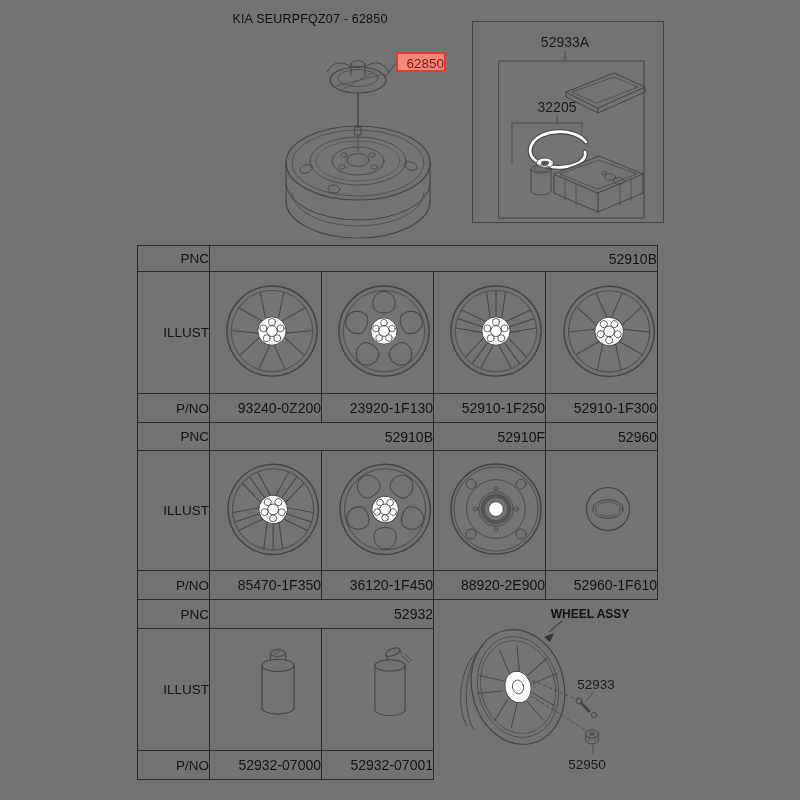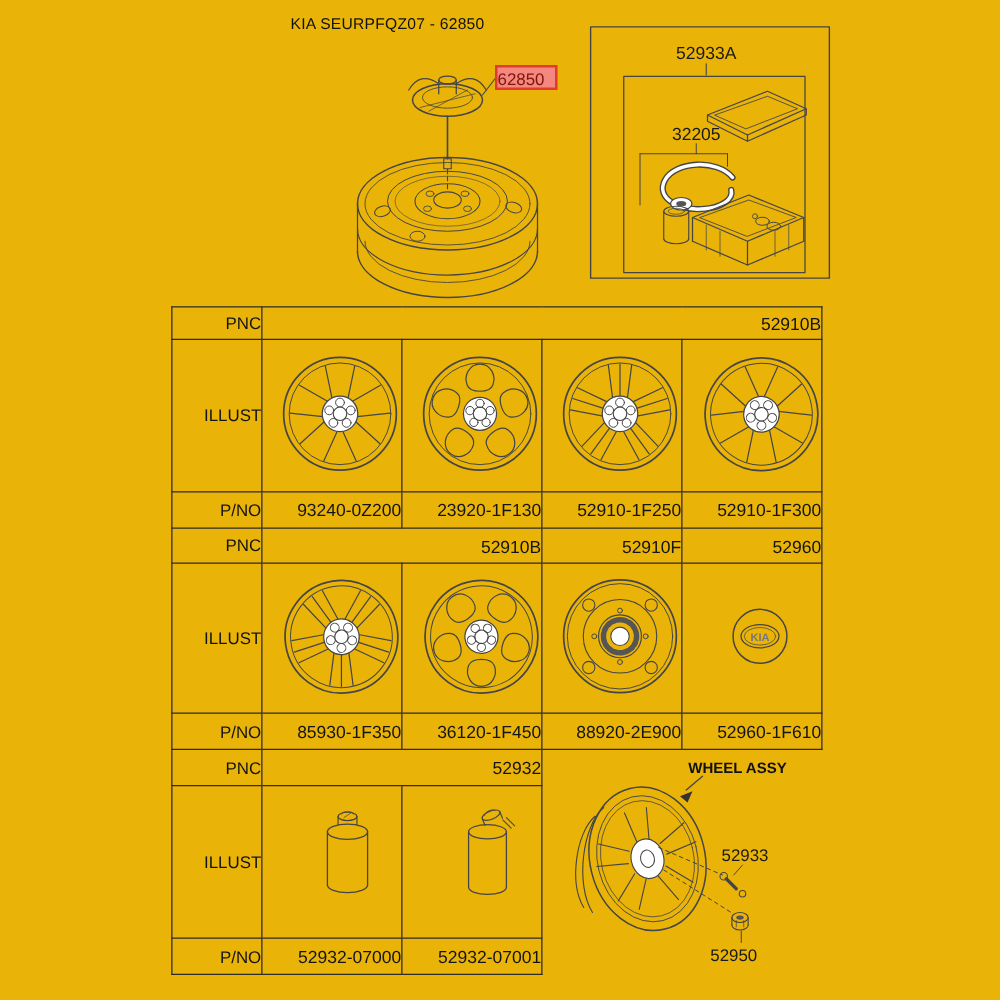--- a/index.html
+++ b/index.html
@@ -1,25 +1,25 @@
 <!DOCTYPE html>
 <html style="--hl-bg: #f4887e; --hl-border: #e23b2e; --hl-text: #7e140c; --line: #454545;"><head>
 <meta charset="utf-8">
 <style>
   html,body{margin:0;padding:0;background:#fff;}
   body{width:800px;height:800px;position:relative;overflow:hidden;
        font-family:"Liberation Sans", sans-serif;color:#1a1a1a;}
-  .page{position:absolute;inset:0;background:#eab308;}
+  .page{position:absolute;inset:0;background:#737373;}
 
   .title{position:absolute;left:310px;top:12px;transform:translateX(-50%);
          font-size:12.5px;letter-spacing:.2px;white-space:nowrap;color:#111;}
 
   .hl-label{position:absolute;left:396px;top:52px;width:50px;height:20px;
     background:var(--hl-bg,#f4887e);border:2px solid var(--hl-border,#e23b2e);
-    color:var(--hl-text,#7e140c);font-size:13.5px;line-height:19px;text-align:left;
+    color:var(--hl-text,#7e140c);font-size:13.5px;line-height:19px;text-align:right;
     box-sizing:border-box;cursor:pointer;}
 
   svg.art{stroke:#454545;fill:none;stroke-linecap:round;stroke-linejoin:round;}
   svg.art text{stroke:none;}
 
   .abs{position:absolute;}
 
   table.parts{position:absolute;left:137px;top:245px;border-collapse:collapse;
     table-layout:fixed;}
   table.parts td{border:1px solid #2c2c2c;text-align:right;vertical-align:middle;
@@ -257,21 +257,21 @@
       <td>
         <svg class="art" width="98" height="110" viewBox="0 0 100 112">
           <circle cx="50" cy="54" r="22" stroke-width="1.2"></circle>
           <ellipse cx="50" cy="54" rx="15.5" ry="9.5" stroke-width="1"></ellipse>
           <ellipse cx="50" cy="54" rx="12.8" ry="7.2" stroke-width="0.6"></ellipse>
           <text x="50" y="57.5" text-anchor="middle" font-size="9" font-weight="bold" fill="#777">KIA</text>
         </svg></td>
     </tr>
     <tr style="height:29px">
       <td class="hdr">P/NO</td>
-      <td>85930-1F350</td>
+      <td>85470-1F350</td>
       <td>36120-1F450</td>
       <td>88920-2E900</td>
       <td>52960-1F610</td>
     </tr>
 
     <tr style="height:29px">
       <td class="hdr">PNC</td>
       <td colspan="2">52932</td>
       <td class="empty" colspan="2" rowspan="3">
         

